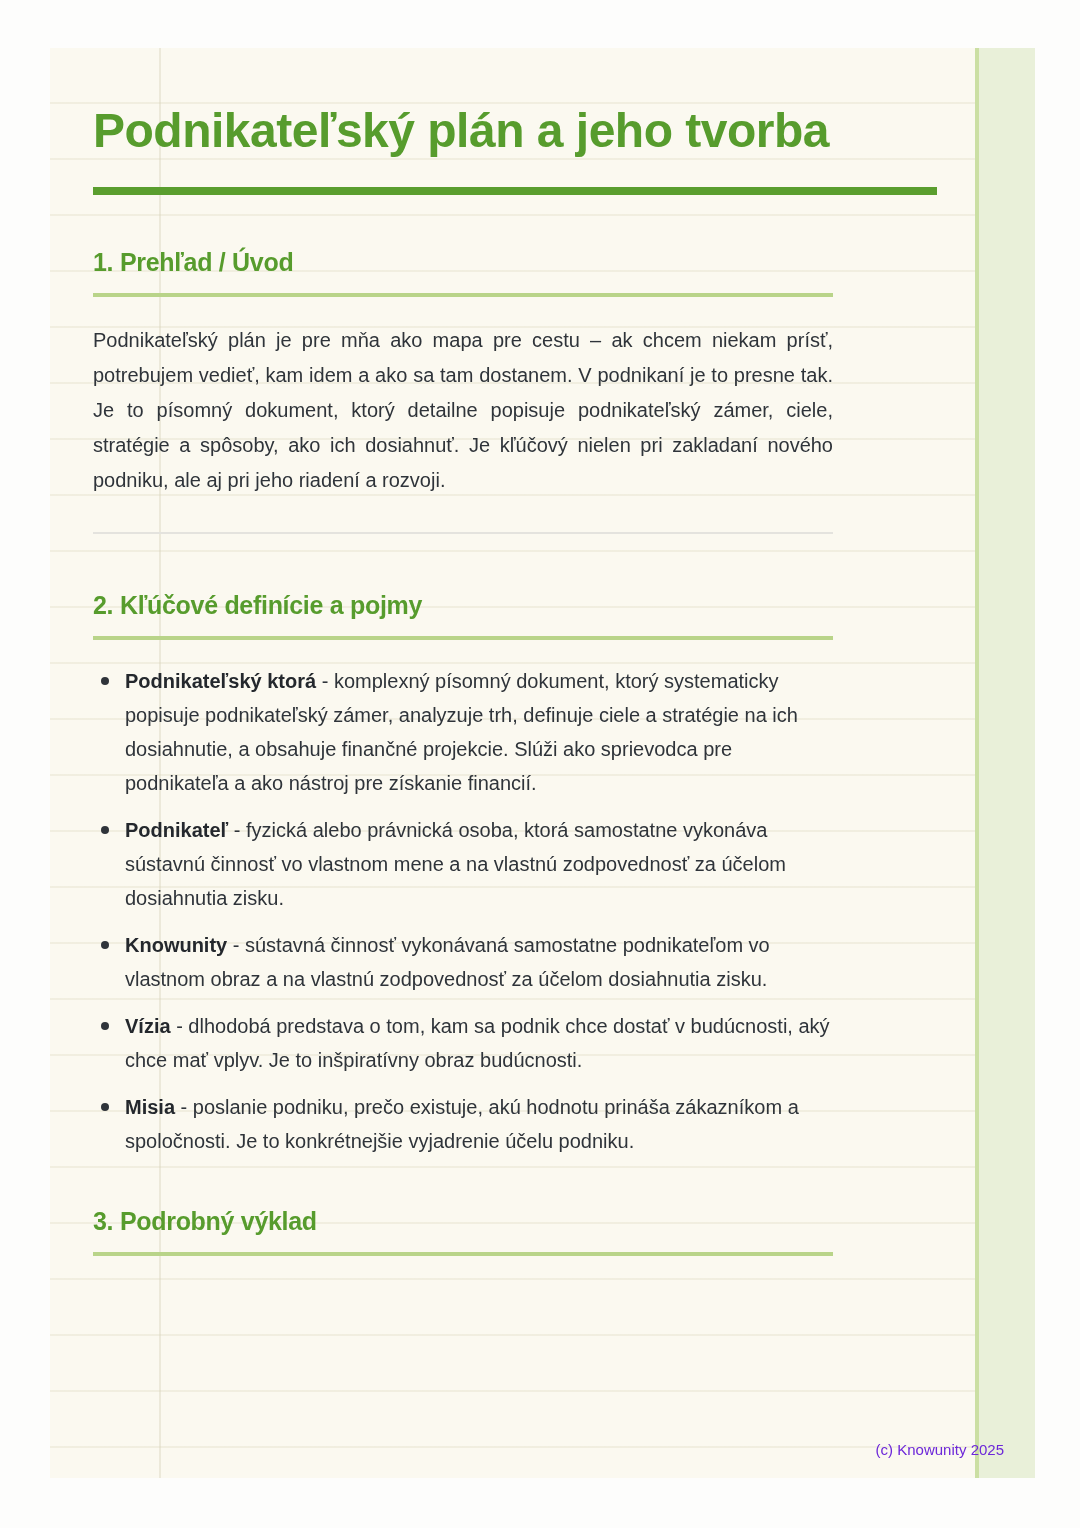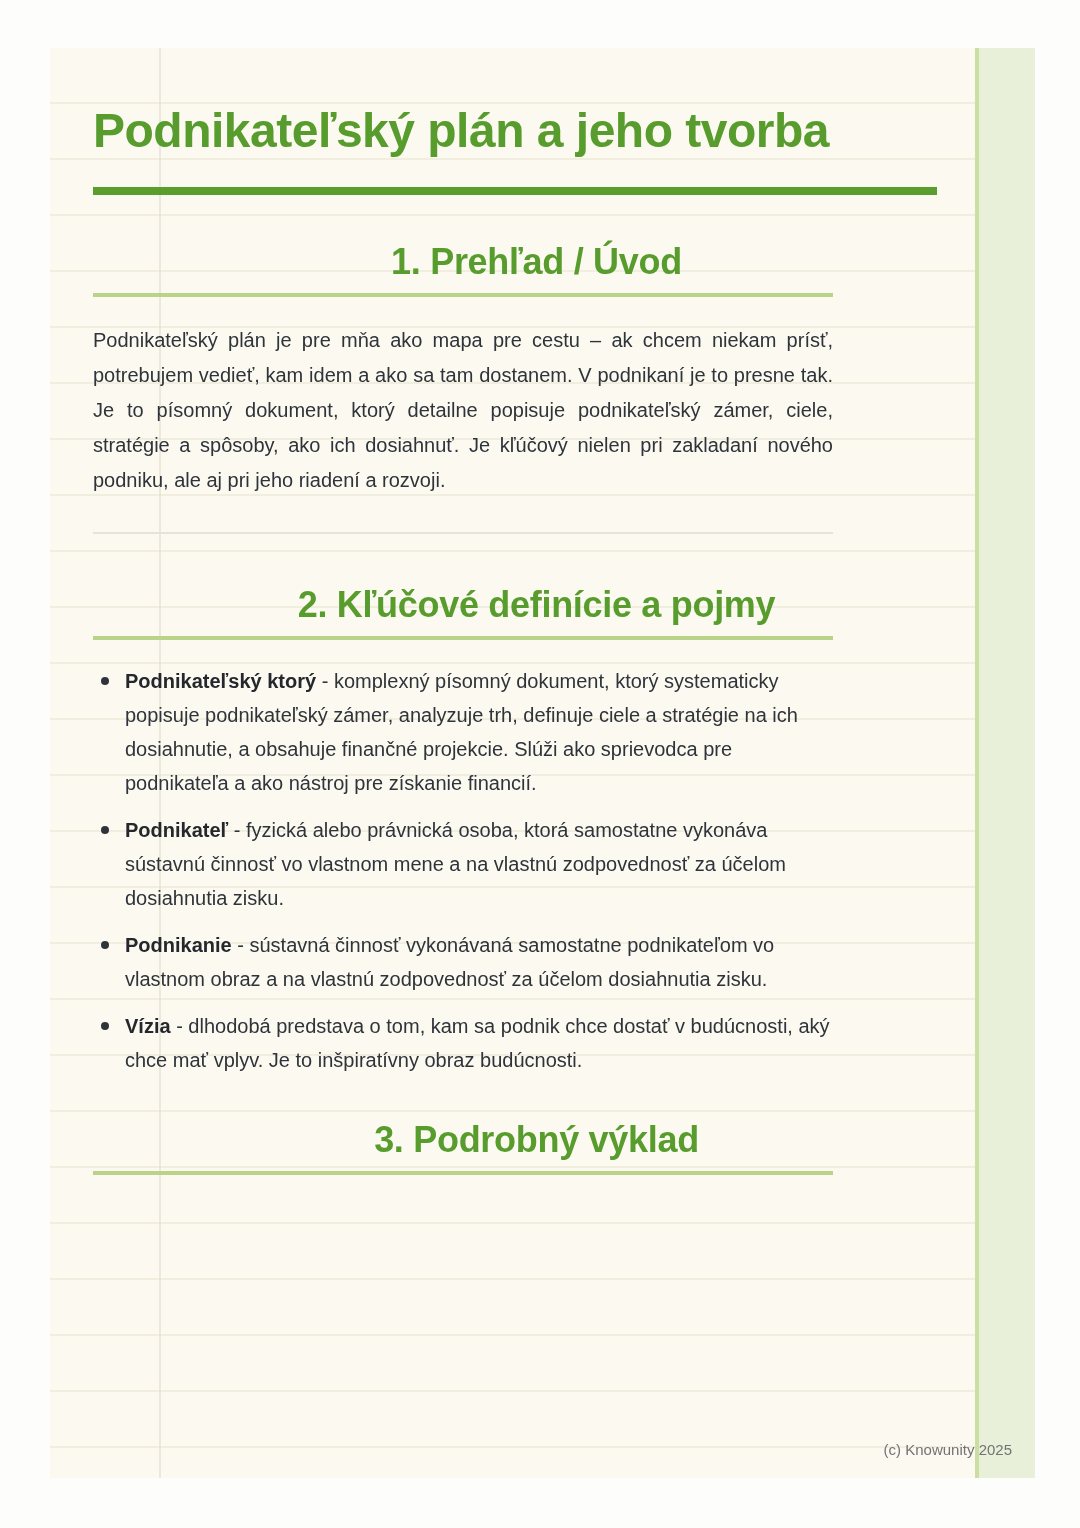--- a/index.html
+++ b/index.html
@@ -73,26 +73,25 @@
 
   .title-divider {
     margin-top: 26px;
     width: 844px;
     height: 8px;
     background: #5a9e2e;
   }
 
   .section-heading {
     margin-top: 46px;
-    font-size: 36px;
+    font-size: 25px;
     line-height: 42px;
     font-weight: 800;
     letter-spacing: -0.3px;
     color: #579c2d;
-    text-align: center;
   }
 
   .heading-underline {
     margin-top: 10px;
     width: 740px;
     height: 4px;
     background: #b9d489;
   }
 
   .body-paragraph {
@@ -139,24 +138,24 @@
     background: #2f343a;
   }
 
   .definition-term {
     font-weight: 700;
     color: #24282d;
   }
 
   .page-footer {
     position: absolute;
-    right: 23px;
+    right: 31px;
     bottom: 20px;
     font-size: 15px;
-    color: #737373;
+    color: #6d28d9;
     z-index: 3;
   }
 </style>
 </head>
 <body>
 
 <div class="sheet">
   <div class="side-strip"></div>
 
   <div class="content">
@@ -171,38 +170,43 @@
     <p class="body-paragraph">Podnikateľský plán je pre mňa ako mapa pre cestu – ak chcem niekam prísť, potrebujem vedieť, kam idem a ako sa tam dostanem. V podnikaní je to presne tak. Je to písomný dokument, ktorý detailne popisuje podnikateľský zámer, ciele, stratégie a spôsoby, ako ich dosiahnuť. Je kľúčový nielen pri zakladaní nového podniku, ale aj pri jeho riadení a rozvoji.</p>
 
     <div class="section-divider"></div>
 
     <h2 class="section-heading second">2. Kľúčové definície a pojmy</h2>
     <div class="heading-underline"></div>
 
     <ul class="definition-list">
       <li class="definition-item">
         <span class="bullet-dot"></span>
-        <span class="definition-term">Podnikateľský ktorý</span>
+        <span class="definition-term">Podnikateľský ktorá</span>
         <span class="definition-text">- komplexný písomný dokument, ktorý systematicky popisuje podnikateľský zámer, analyzuje trh, definuje ciele a stratégie na ich dosiahnutie, a obsahuje finančné projekcie. Slúži ako sprievodca pre podnikateľa a ako nástroj pre získanie financií.</span>
       </li>
       <li class="definition-item">
         <span class="bullet-dot"></span>
         <span class="definition-term">Podnikateľ</span>
         <span class="definition-text">- fyzická alebo právnická osoba, ktorá samostatne vykonáva sústavnú činnosť vo vlastnom mene a na vlastnú zodpovednosť za účelom dosiahnutia zisku.</span>
       </li>
       <li class="definition-item">
         <span class="bullet-dot"></span>
-        <span class="definition-term">Podnikanie</span>
+        <span class="definition-term">Knowunity</span>
         <span class="definition-text">- sústavná činnosť vykonávaná samostatne podnikateľom vo vlastnom obraz a na vlastnú zodpovednosť za účelom dosiahnutia zisku.</span>
       </li>
       <li class="definition-item">
         <span class="bullet-dot"></span>
         <span class="definition-term">Vízia</span>
         <span class="definition-text">- dlhodobá predstava o tom, kam sa podnik chce dostať v budúcnosti, aký chce mať vplyv. Je to inšpiratívny obraz budúcnosti.</span>
       </li>
+      <li class="definition-item">
+        <span class="bullet-dot"></span>
+        <span class="definition-term">Misia</span>
+        <span class="definition-text">- poslanie podniku, prečo existuje, akú hodnotu prináša zákazníkom a spoločnosti. Je to konkrétnejšie vyjadrenie účelu podniku.</span>
+      </li>
     </ul>
 
     <h2 class="section-heading third">3. Podrobný výklad</h2>
     <div class="heading-underline"></div>
 
   </div>
 
   <div class="page-footer">(c) Knowunity 2025</div>
 </div>
 

